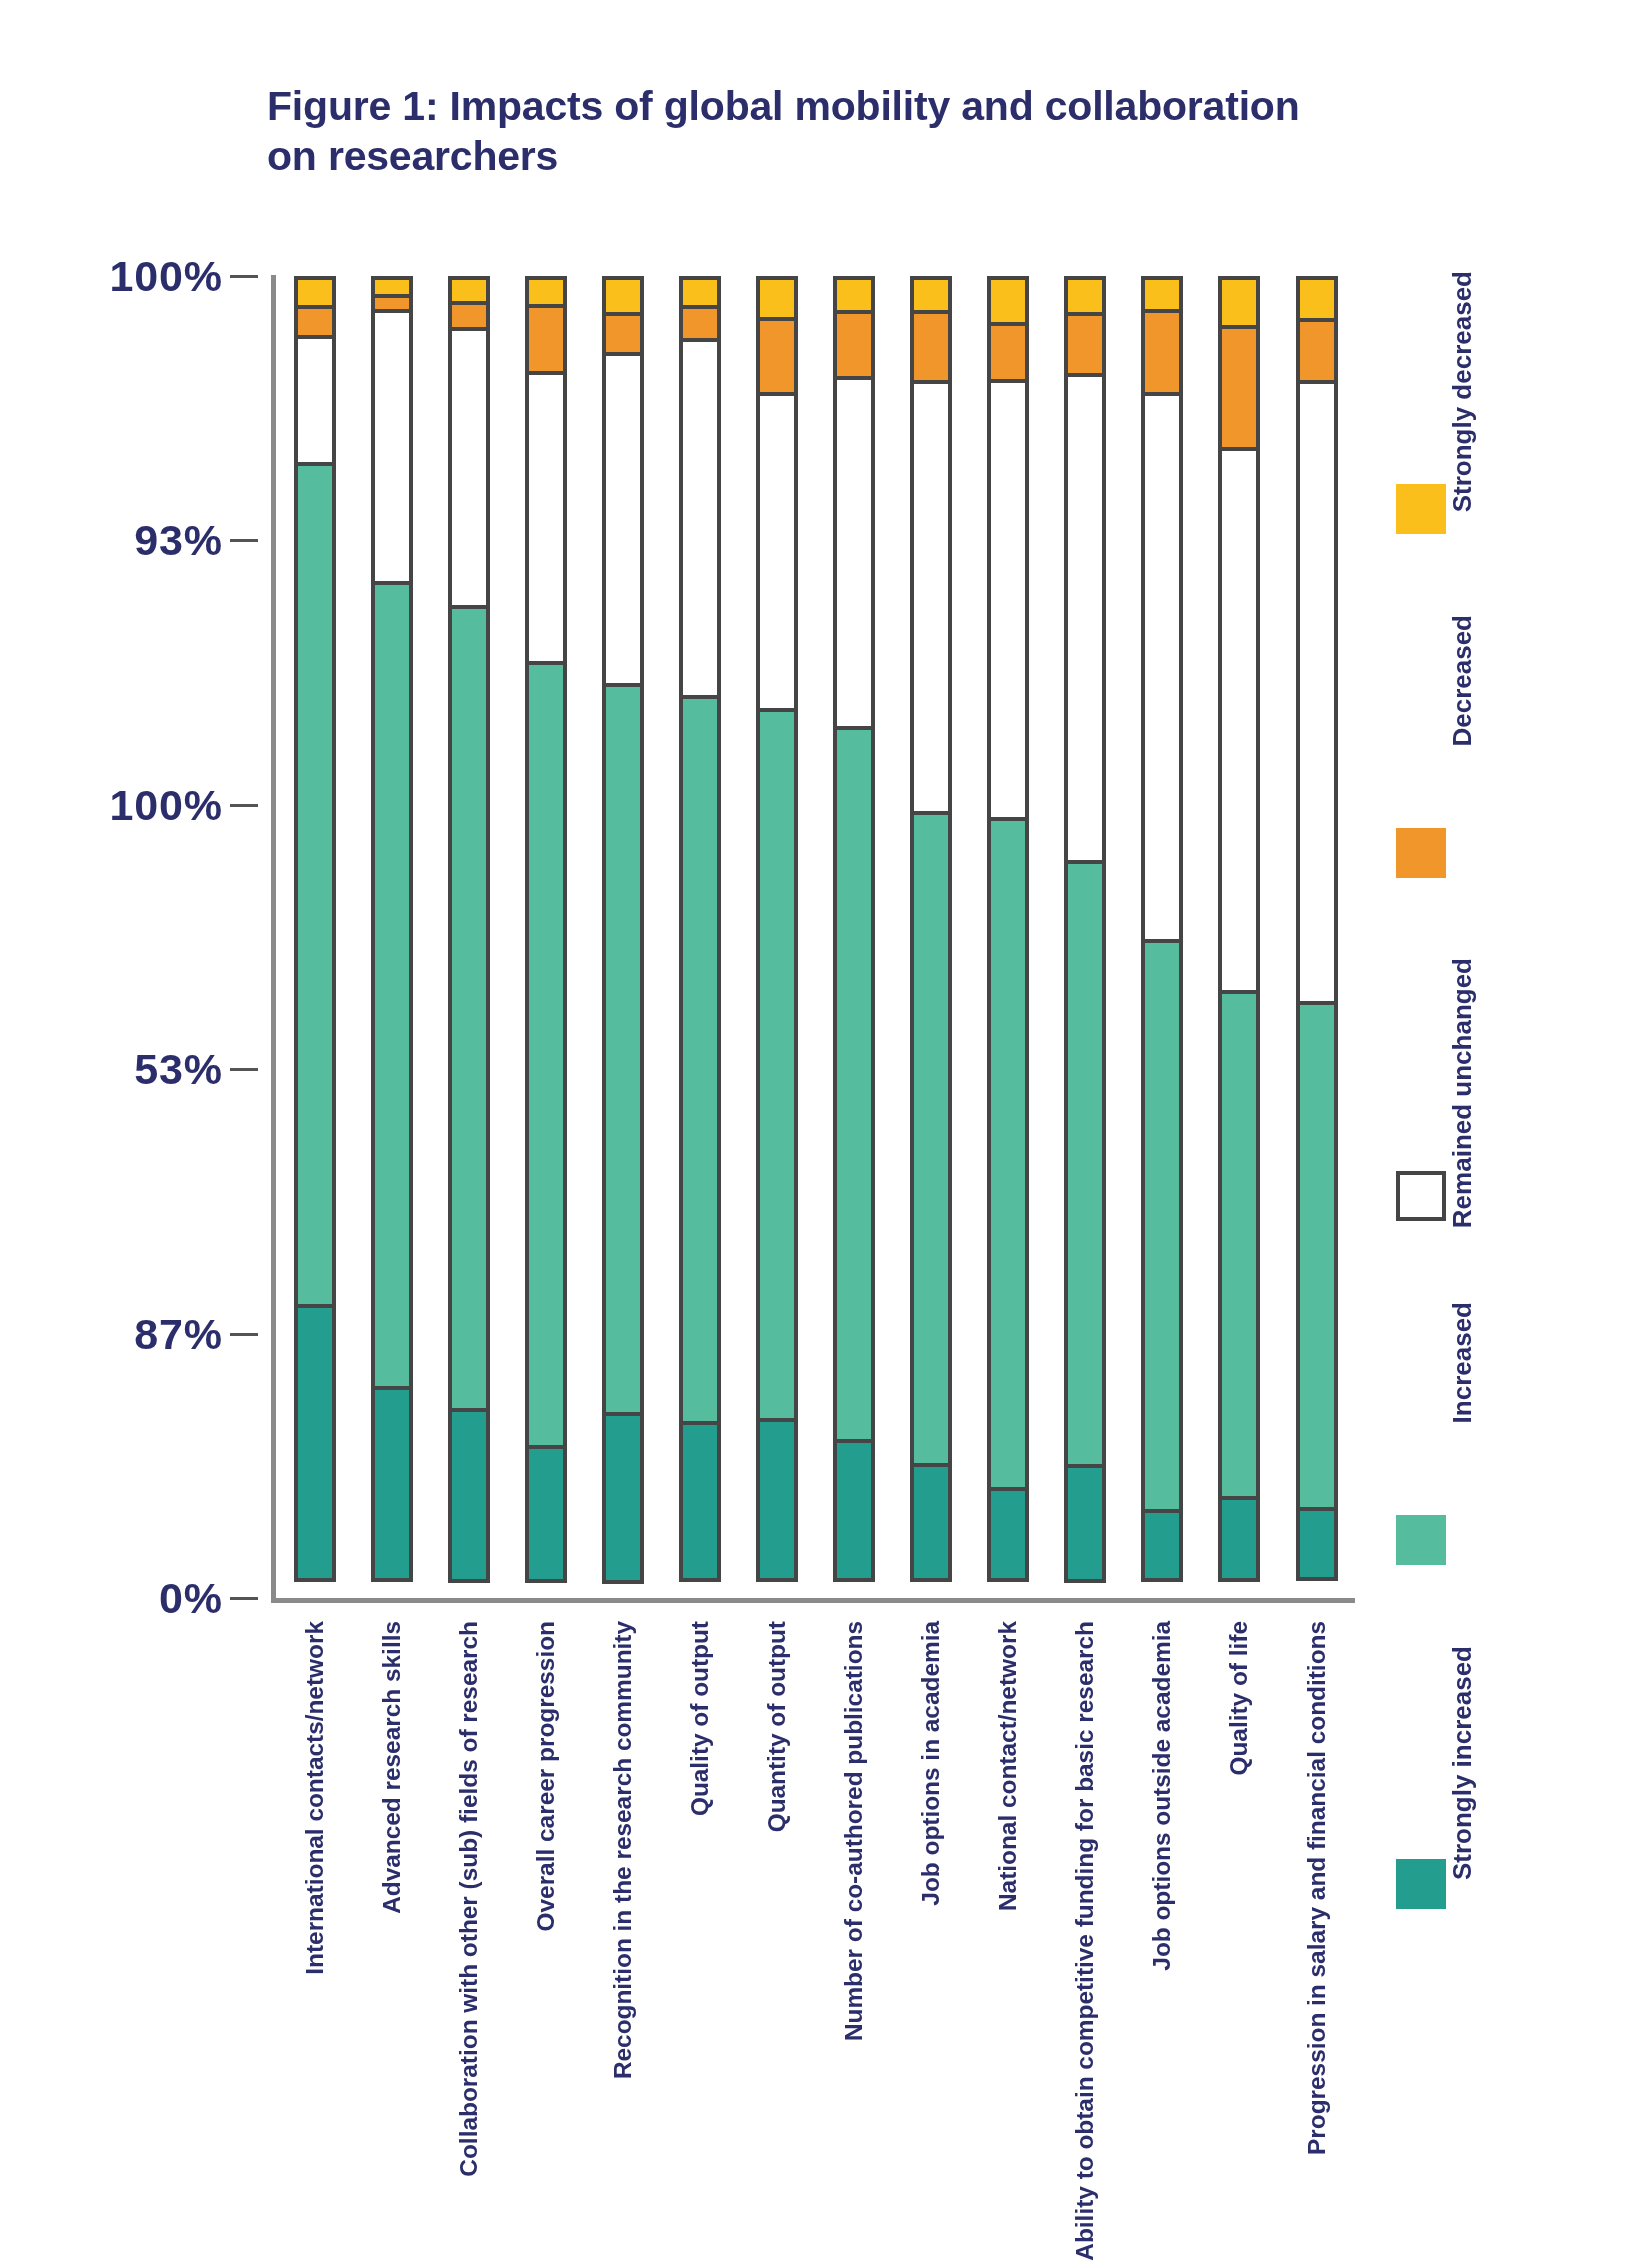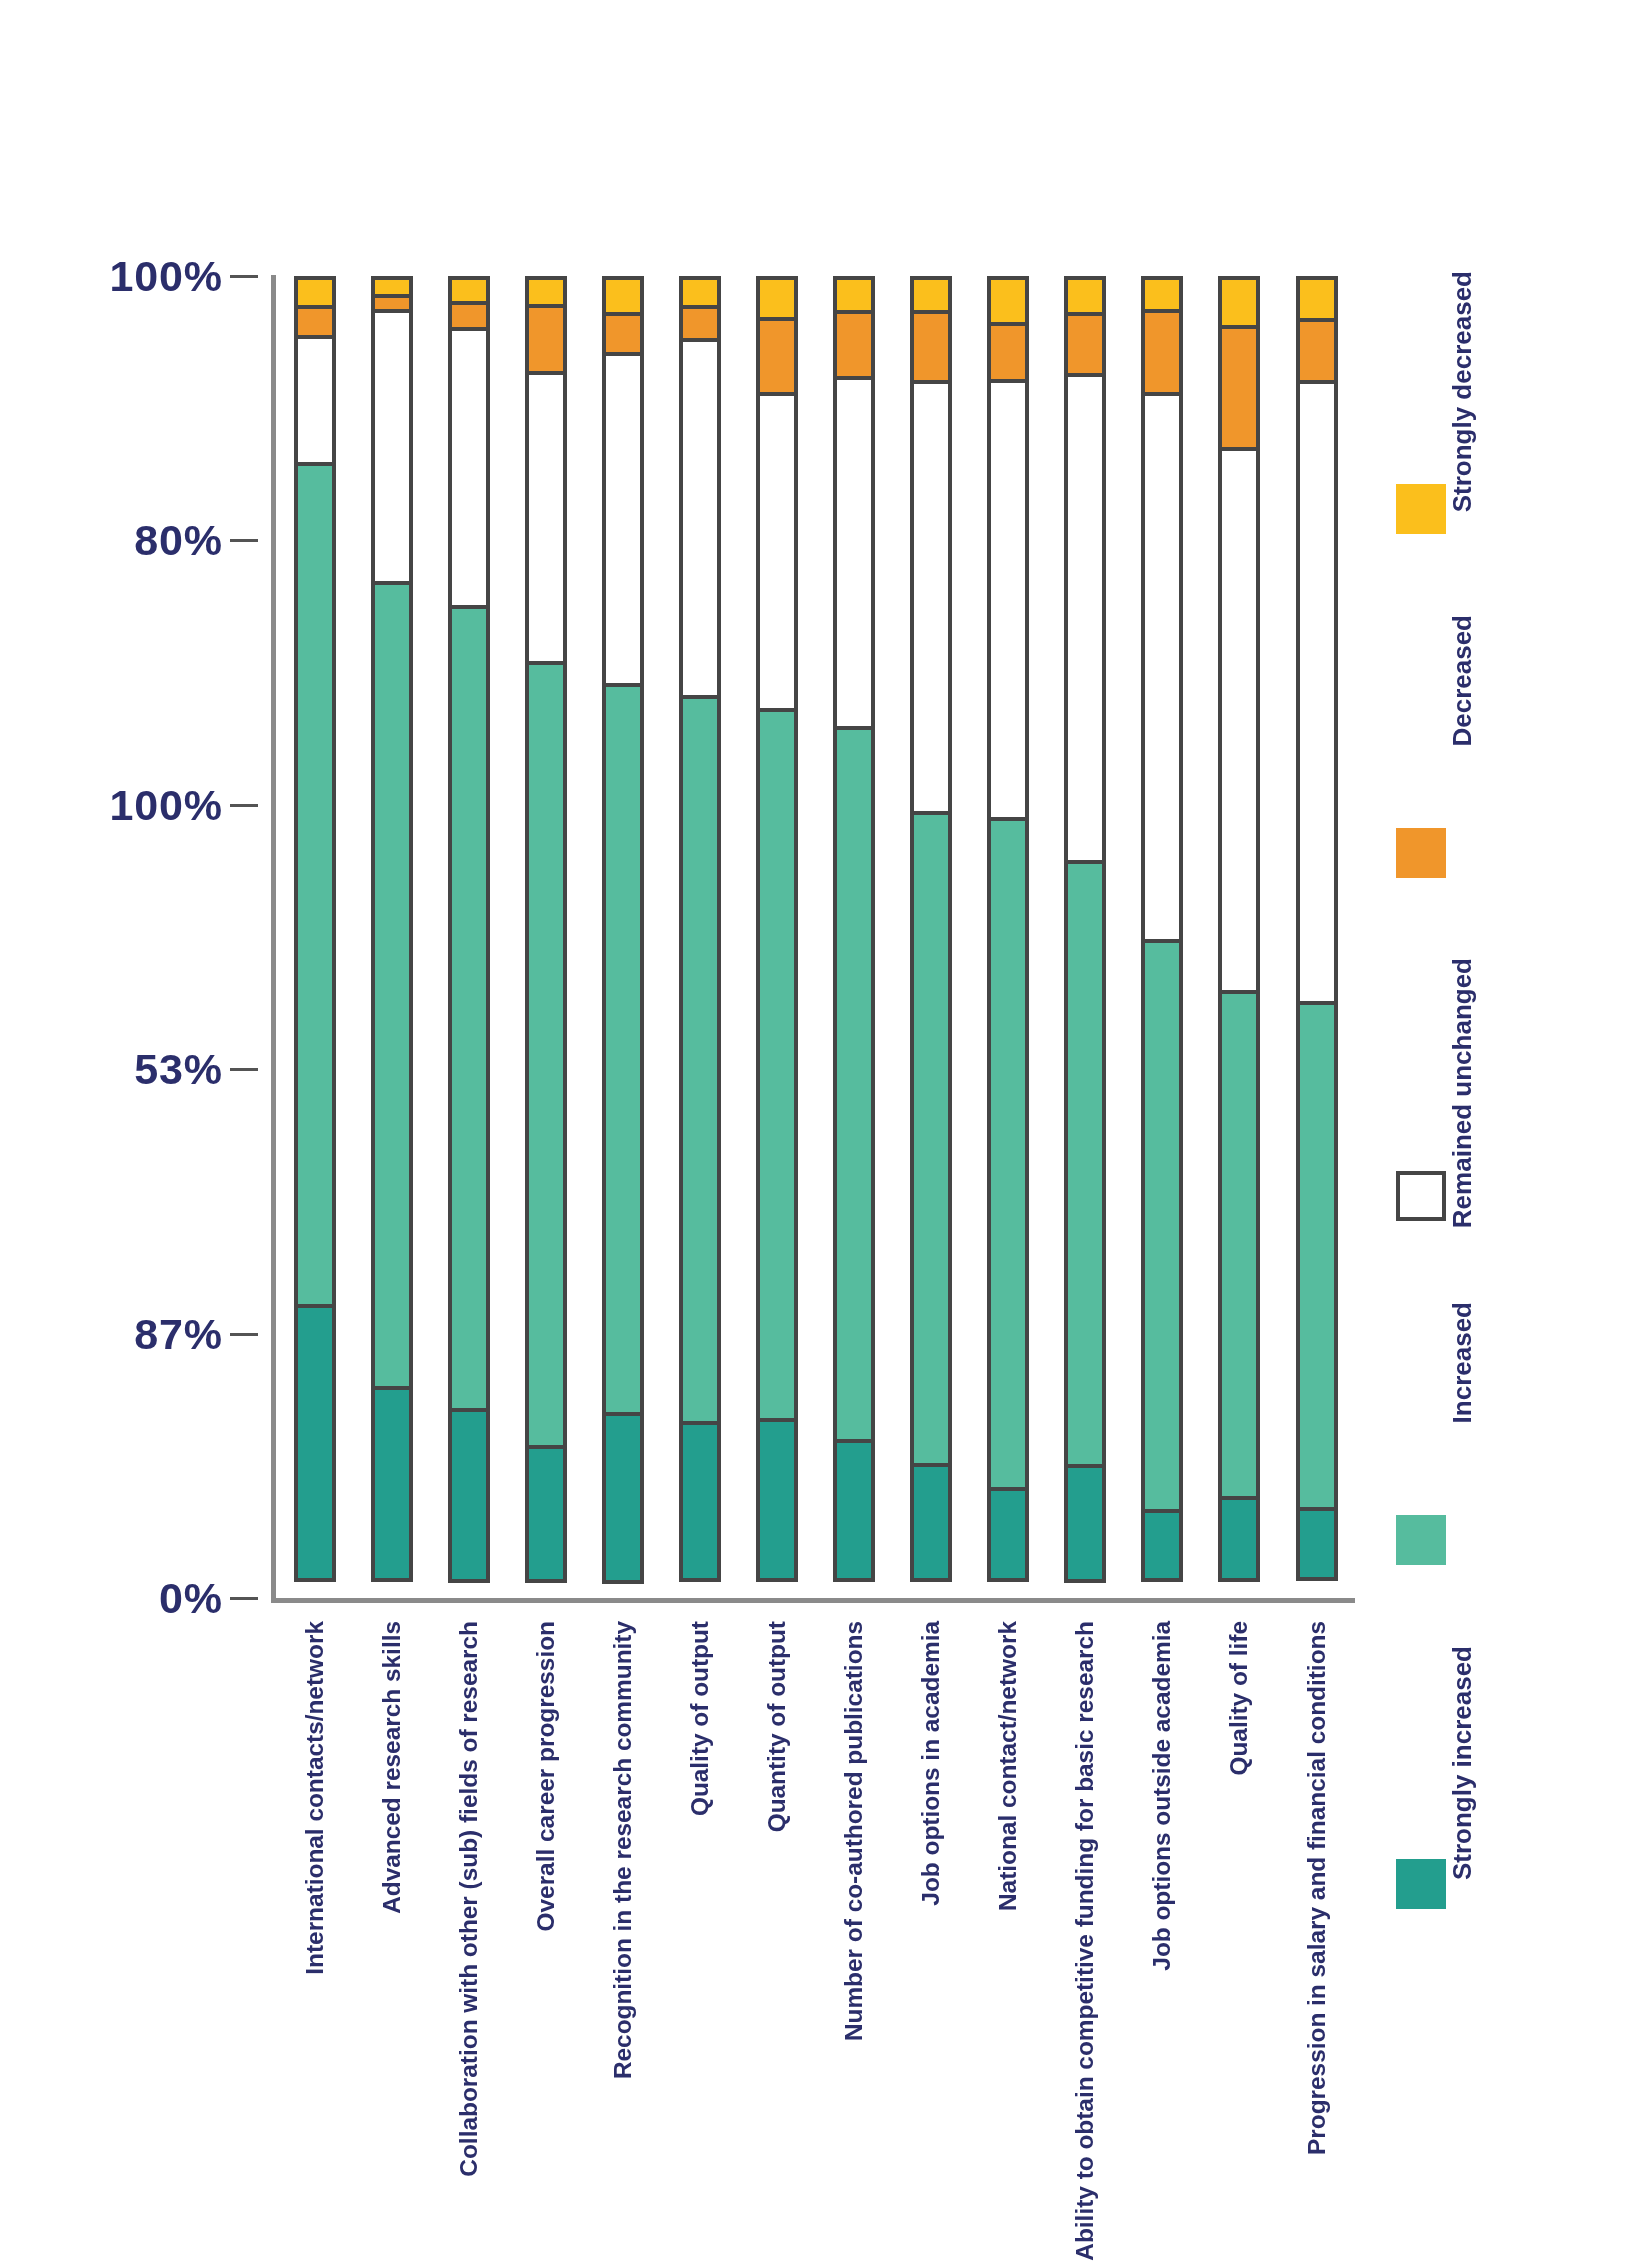--- a/index.html
+++ b/index.html
@@ -96,32 +96,33 @@
     transform-origin:left top;
     transform:rotate(-90deg) translateX(-100%);
     white-space:nowrap;
     font-size:26px; font-weight:bold; color:#2b2e6b;
   }
 </style>
 </head>
 <body>
 
 <div id="title-block">
+  <h1 id="chart-title">Figure 1: Impacts of global mobility and collaboration on researchers</h1>
 </div>
 
 <div id="plot-area">
   <div id="y-axis-line"></div>
   <div id="x-axis-line"></div>
   <div id="y-ticks">
       <div class="y-tick-row" style="top: 0px;">
         <div class="y-tick-label">100%</div>
         <div class="y-tick-mark"></div>
       </div>
       <div class="y-tick-row" style="top: 264px;">
-        <div class="y-tick-label">80%</div>
+        <div class="y-tick-label">93%</div>
         <div class="y-tick-mark"></div>
       </div>
       <div class="y-tick-row" style="top: 529px;">
         <div class="y-tick-label">100%</div>
         <div class="y-tick-mark"></div>
       </div>
       <div class="y-tick-row" style="top: 793px;">
         <div class="y-tick-label">53%</div>
         <div class="y-tick-mark"></div>
       </div>

